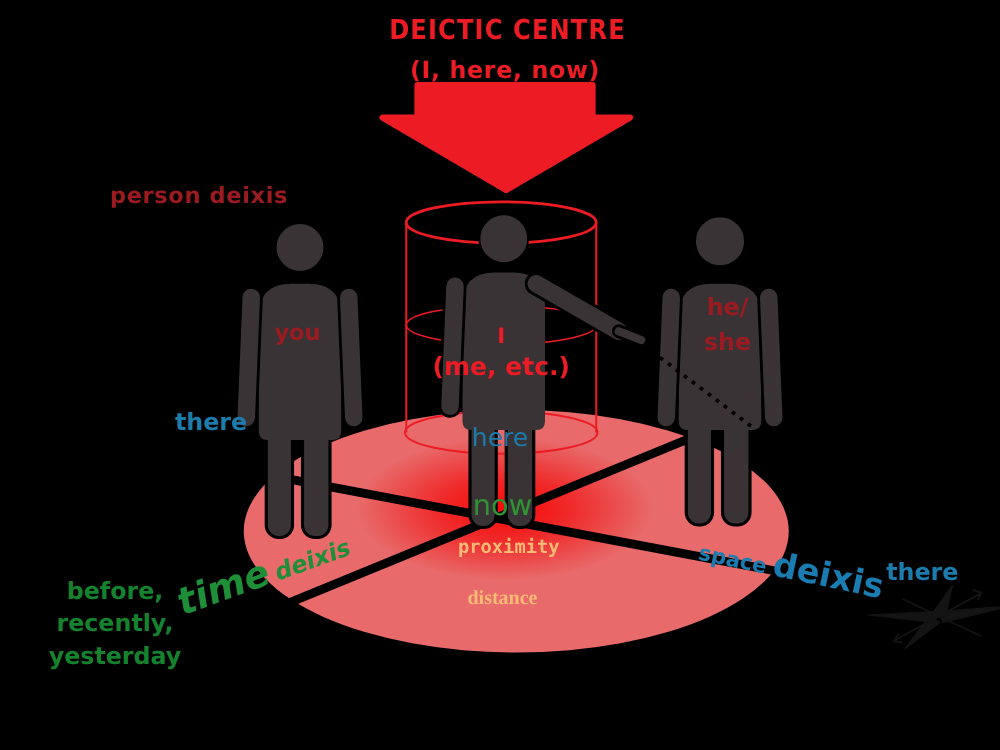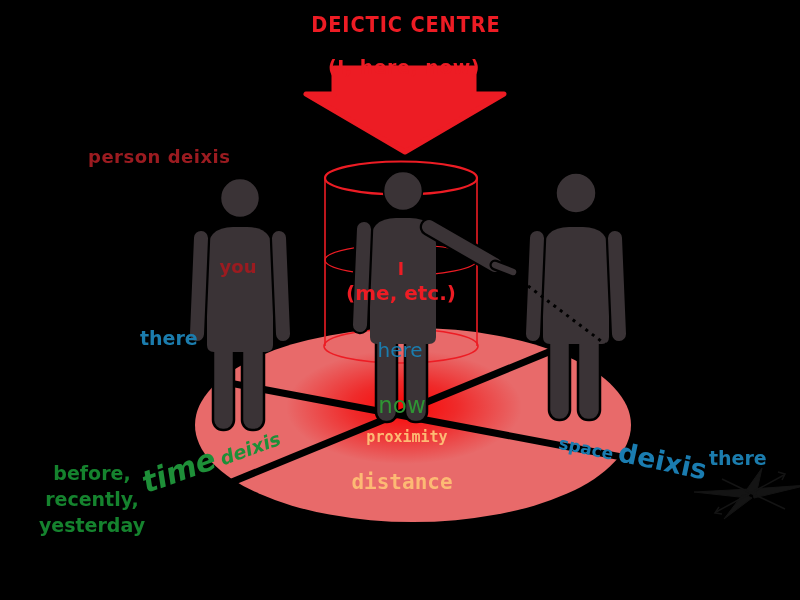--- a/index.html
+++ b/index.html
@@ -10,30 +10,30 @@
   .ctr{transform:translateX(-50%);text-align:center;}
   .red{color:#ed1c24;}
   .dkred{color:#9b1b20;}
   .blue{color:#1b7cad;}
   .green{color:#15832e;}
   .bgreen{color:#2f9434;}
   .black{color:#fdba74;}
   .mono{font-family:"DejaVu Sans Mono", monospace;}
 
   .title1{left:390px;top:12px;font-size:22px;letter-spacing:1px;transform:translateX(-50%) scaleX(.88);}
-  .title2{left:388px;top:56px;font-size:19px;letter-spacing:.5px;}
+  .title2{left:388px;top:45px;font-size:19px;letter-spacing:.5px;}
   .person-deixis{left:72px;top:146px;font-size:18px;letter-spacing:.5px;}
   .you{left:222px;top:256px;font-size:18px;}
   .there-left{left:124px;top:327px;font-size:19px;}
   .i-lbl{left:385px;top:259px;font-size:17px;}
   .me-etc{left:385px;top:281px;font-size:20px;}
   .here{left:384px;top:338px;font-size:20px;font-weight:normal;}
   .now{left:386px;top:392px;font-size:23px;font-weight:normal;}
   .proximity{left:391px;top:428px;font-size:15px;}
-  .distance{left:386px;top:470px;font-size:21px;}
+  .distance{left:386px;top:470px;font-size:16px;font-family:Liberation Serif, serif;}
   .heshe{left:566px;top:232px;font-size:19px;line-height:28px;}
   .future{left:741px;top:226px;font-size:19px;line-height:26px;}
   .past{left:76px;top:460px;font-size:19px;line-height:26px;}
   .time-axis{left:127px;top:466px;transform:rotate(-20deg);transform-origin:0 50%;font-style:italic;}
   .time-axis .w1{font-size:30px;color:#1e8f38;}
   .time-axis .w2{font-size:19px;color:#1e8f38;margin-left:5px;}
   .space-axis{left:547px;top:424px;transform:rotate(12deg);transform-origin:0 0;}
   .space-axis .w1{font-size:17px;color:#1a7cb0;}
   .space-axis .w2{font-size:27px;color:#1a7cb0;margin-left:5px;}
   .there-right{left:693px;top:447px;font-size:19px;}
@@ -127,20 +127,24 @@
   <div class="lbl dkred ctr you">you</div>
   <div class="lbl blue there-left">there</div>
 
   <div class="lbl red ctr i-lbl">I</div>
   <div class="lbl red ctr me-etc">(me, etc.)</div>
   <div class="lbl blue ctr here">here</div>
   <div class="lbl bgreen ctr now">now</div>
   <div class="lbl black mono ctr proximity">proximity</div>
   <div class="lbl black mono ctr distance">distance</div>
 
+  <div class="lbl dkred ctr heshe">
+    <div>he/</div>
+    <div>she</div>
+  </div>
 
 
   <div class="lbl green ctr past">
     <div>before,</div>
     <div>recently,</div>
     <div>yesterday</div>
   </div>
 
   <div class="lbl time-axis">
     <span class="w1">time</span><span class="w2">deixis</span>

